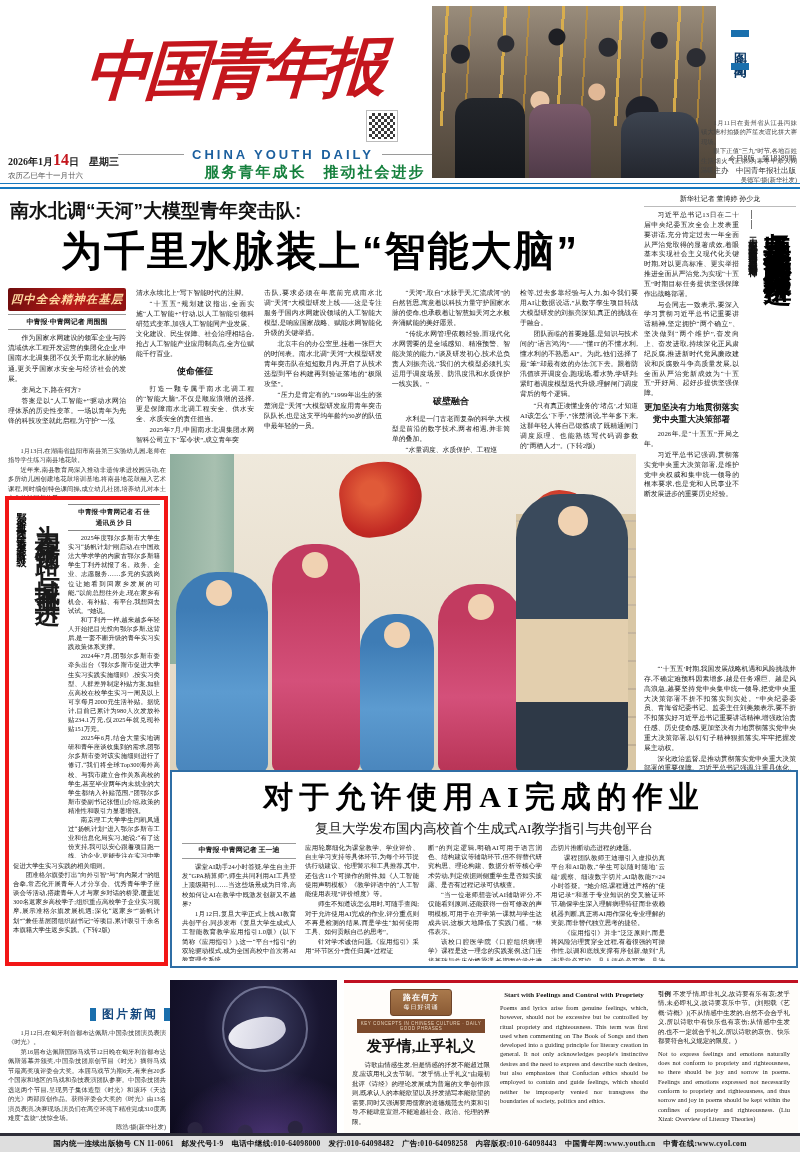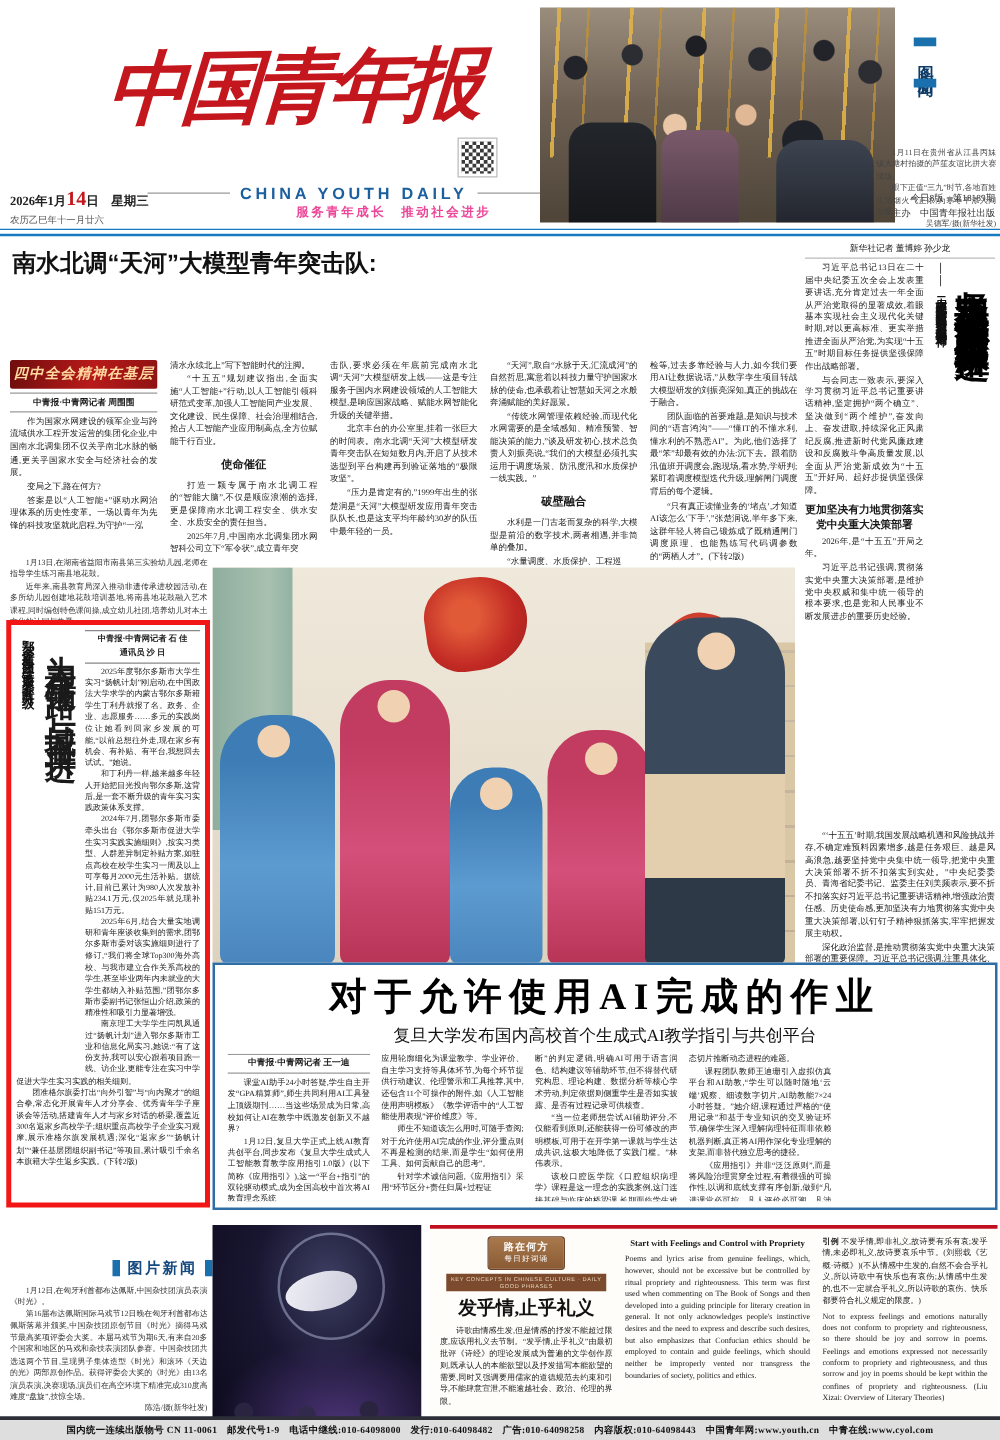--- a/index.html
+++ b/index.html
@@ -11,21 +11,21 @@
   
   .masthead-title { position:absolute; left:86px; top:0px; width:300px; font-size:64px; font-weight:bold; font-style:italic; color:#c4161d; letter-spacing:-5px; transform:skewX(-4deg) rotate(-1deg); line-height:140px; white-space:nowrap; }
   .qr { position:absolute; left:367px; top:111px; width:30px; height:30px; background:repeating-conic-gradient(#3a3a3a 0 25%, #fff 0 50%); background-size:6px 6px; border:2px solid #fff; outline:1px solid #bbb; }
   .cyd-en { position:absolute; left:118px; top:147px; width:330px; display:flex; align-items:center; gap:8px; }
   .cyd-en .rule { flex:1; height:1px; background:#9a9a9a; }
   .cyd-en .txt { font-size:13px; font-weight:bold; letter-spacing:3px; color:#1b5f9e; font-family:"Liberation Sans",sans-serif; }
   .date-block { position:absolute; left:8px; top:151px; width:150px; }
   .date-main { font-size:10px; font-weight:bold; color:#222; }
   .date-main .day { color:#c4161d; font-size:16px; }
   .date-lunar { font-size:7.5px; color:#555; margin-top:2px; }
-  .slogan { position:absolute; left:160px; top:163px; width:310px; text-align:center; font-size:10px; font-weight:bold; color:#ec4899; letter-spacing:2px; font-family:"Liberation Sans",sans-serif; }
+  .slogan { position:absolute; left:160px; top:163px; width:310px; text-align:center; font-size:15px; font-weight:bold; color:#15803d; letter-spacing:2px; font-family:"Liberation Sans",sans-serif; }
   .issue-block { position:absolute; left:620px; top:153px; width:176px; text-align:right; font-size:7.5px; color:#333; line-height:1.6; }
   .header-rule { position:absolute; left:0; top:183px; width:800px; height:6px; border-top:1px solid #1779c0; border-bottom:2px solid #1779c0; }
 
   
   .top-photo { position:absolute; left:432px; top:6px; width:284px; height:172px; overflow:hidden;
     background:linear-gradient(180deg,#9a8d7c 0%,#6e6154 45%,#4e4438 100%); }
   .tp-poles { position:absolute; inset:0 0 30% 0; background:repeating-linear-gradient(93deg, transparent 0 14px, rgba(224,178,74,.9) 14px 17px, transparent 17px 38px, rgba(198,148,52,.7) 38px 40px, transparent 40px 58px); }
   .tp-heads { position:absolute; inset:0; background:
     radial-gradient(circle at 10% 28%, #23242a 0 9px, transparent 10px),
     radial-gradient(circle at 26% 22%, #2c2d33 0 8px, transparent 9px),
@@ -171,20 +171,21 @@
     <span class="vtext">图片新闻</span>
     <span class="bluebar"></span>
   </div>
   <div class="tp-caption">
     <p class="jp">1月11日在贵州省从江县丙妹镇大塘村拍摄的芦笙友谊比拼大赛现场。</p>
     <p class="jp">眼下正值“三九”时节,各地百姓生活烟火气正浓,为寒冬平添人间温暖。</p>
     <p class="credit">吴德军/摄(新华社发)</p>
   </div>
 
   <div class="lead-kicker">南水北调“天河”大模型青年突击队:</div>
+  <div class="lead-head">为千里水脉装上“智能大脑”</div>
   <div class="lead-cols">
     <div class="lead-col">
       <div class="banner">四中全会精神在基层</div>
       <div class="byline-box">中青报·中青网记者 周围围</div>
       <p class="jp">作为国家水网建设的领军企业与跨流域供水工程开发运营的集团化企业,中国南水北调集团不仅关乎南北水脉的畅通,更关乎国家水安全与经济社会的发展。</p>
       <p class="jp">变局之下,路在何方?</p>
       <p class="jp">答案是以“人工智能+”驱动水网治理体系的历史性变革。一场以青年为先锋的科技攻坚就此启程,为守护“一泓</p>
     </div>
     <div class="lead-col">
       <p class="jp" style="text-indent:0">清水永续北上”写下智能时代的注脚。</p>

